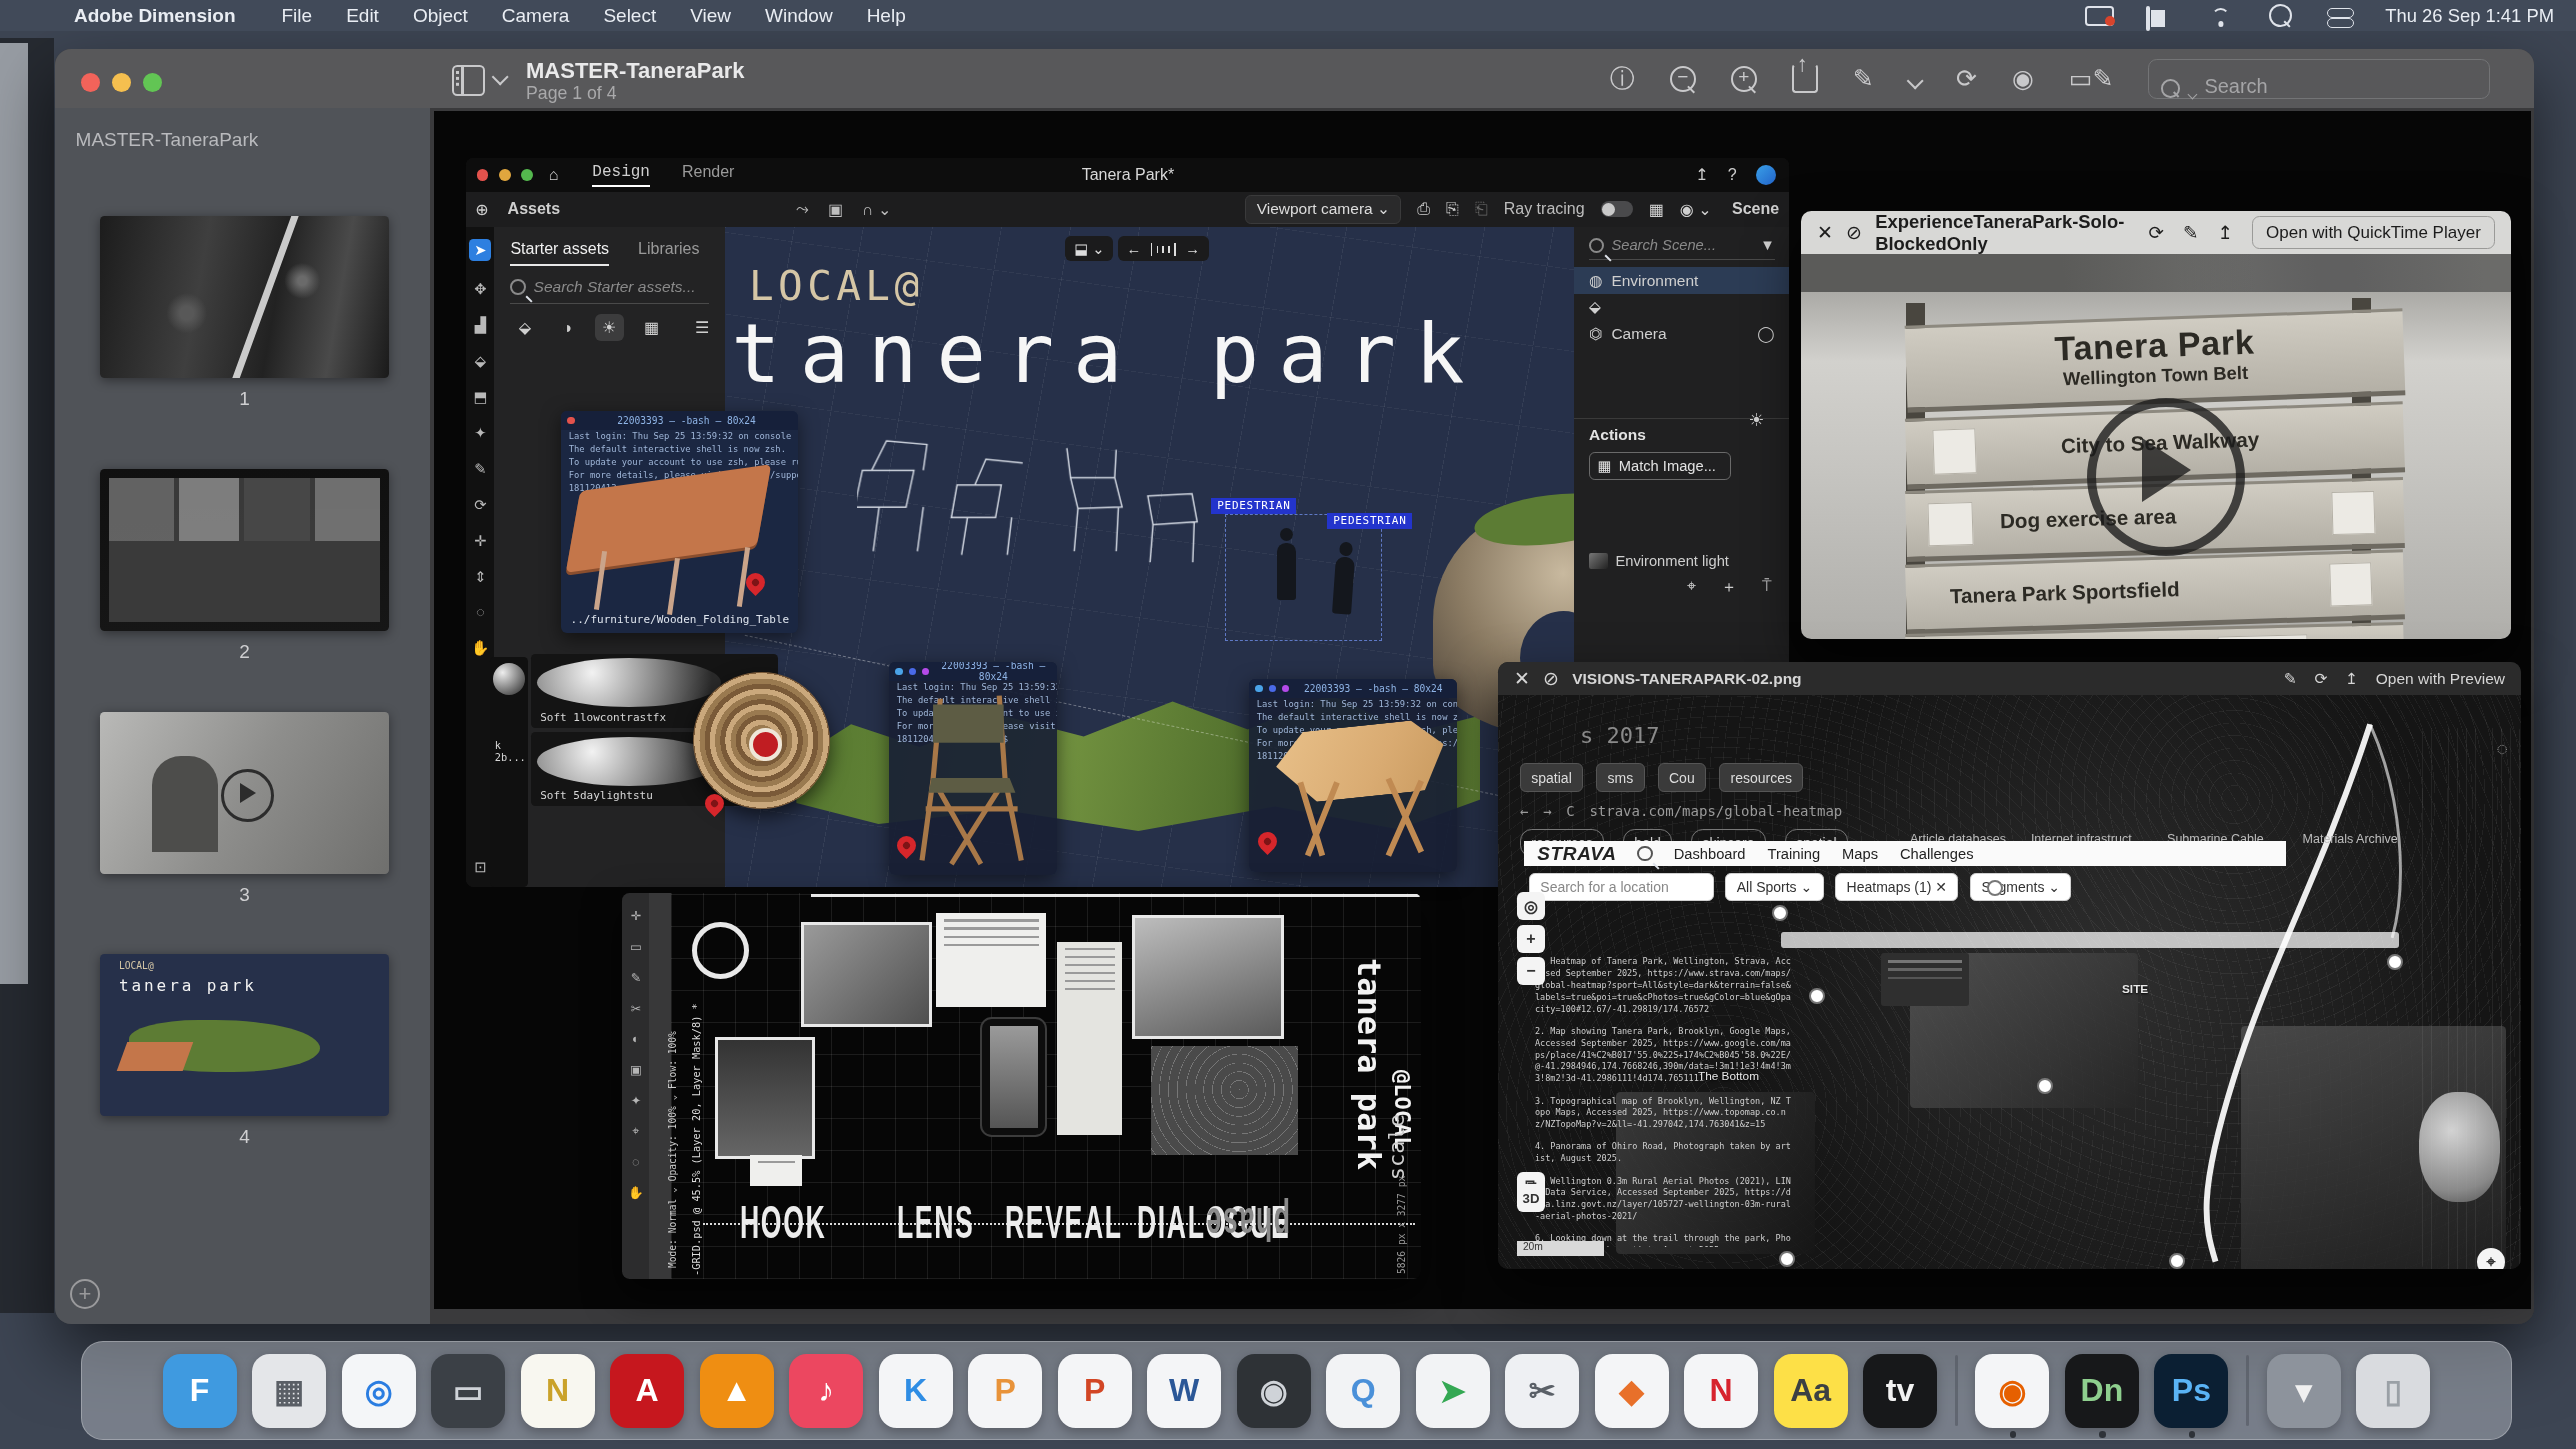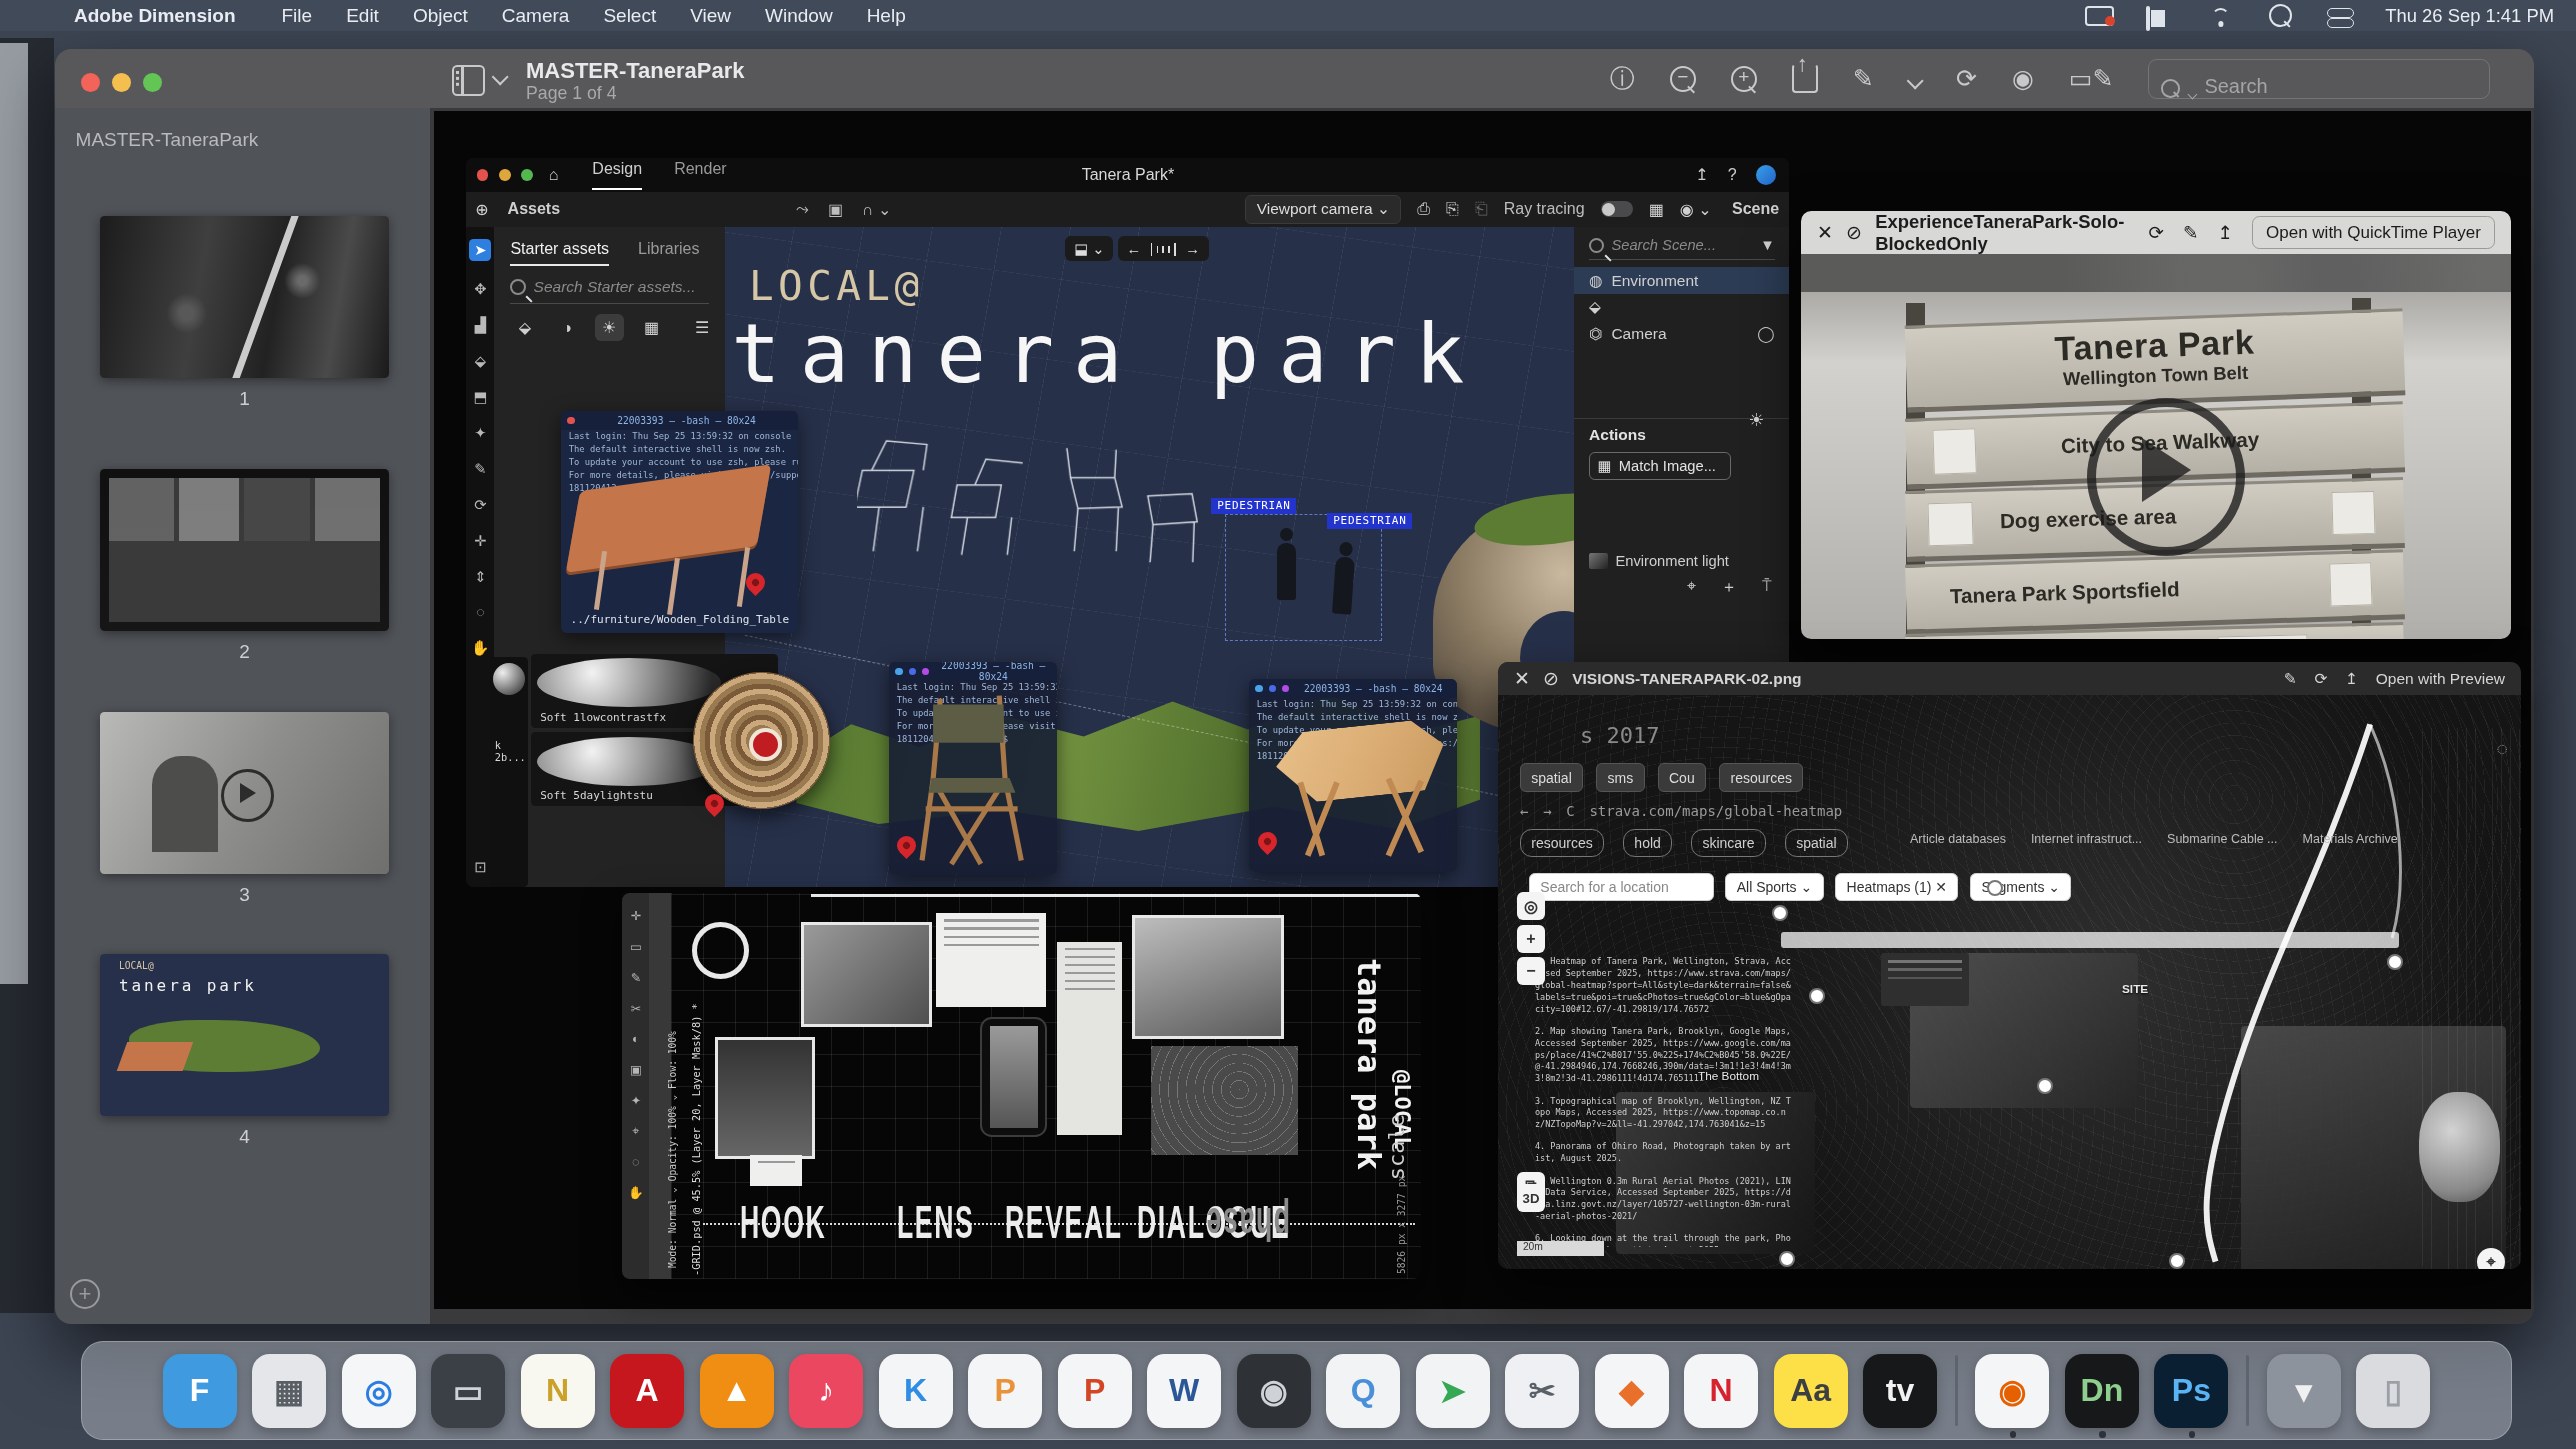--- a/index.html
+++ b/index.html
@@ -87,21 +87,21 @@
 
   
   .pv-main{position:absolute;left:375px;top:59px;right:0;bottom:0;background:#3a3a3c;}
   .pdfpage{position:absolute;left:4.4px;top:2.9px;right:2.9px;height:1198px;background:#060606;}
 
   
   .dim{position:absolute;left:32px;top:47px;width:1323px;height:729px;background:#161616;border-radius:7.4px;overflow:hidden;}
   .dim-top{position:absolute;left:0;top:0;right:0;height:34px;background:#0d0d0d;display:flex;align-items:center;font-size:16px;color:#cfcfcf;}
   .dim-dot{width:11.8px;height:11.8px;border-radius:50%;margin-left:10.3px;}
   .dim-tabs{display:flex;gap:32px;margin-left:34px;}
-  .dim-tab.active{border-bottom:2.9px solid #fff;padding-bottom:10px;}
+  .dim-tab.active{border-bottom:2.9px solid #fff;padding-bottom:4px;font-family:Liberation Mono, monospace;}
   .dim-title{position:absolute;left:0;right:0;text-align:center;font-size:16px;color:#d8d8d8;}
   .dim-topright{margin-left:auto;display:flex;gap:19px;margin-right:13.2px;align-items:center;z-index:2;}
   .avatar{width:20.6px;height:20.6px;border-radius:50%;background:linear-gradient(135deg,#39a0e8,#2263c9);}
   .dim-bar2{position:absolute;left:0;top:34px;right:0;height:35px;background:#1d1d1e;border-bottom:0.7px solid #000;
             display:flex;align-items:center;font-size:16px;color:#cfcfcf;}
   .vchip{background:#2a2a2b;border:0.7px solid #3a3a3b;border-radius:5.9px;padding:4.4px 10.3px;font-size:15.5px;color:#ddd;}
   .toggle{width:32px;height:16px;border-radius:8.8px;background:#4a4a4c;position:relative;}
   .toggle::after{content:"";position:absolute;left:1.5px;top:1.5px;width:13.2px;height:13.2px;border-radius:50%;background:#c9c9c9;}
   .dim-rail{position:absolute;left:0;top:69px;width:28px;bottom:0;background:#111;display:flex;flex-direction:column;align-items:center;
             gap:19px;padding-top:11.8px;font-size:14.7px;color:#b9b9b9;}
@@ -731,20 +731,31 @@
           <span class="pill" style="background:transparent;color:#d0d0d0;border-color:#777;border-radius:11.8px;">spatial</span>
         </div>
       <div class="abs row" style="left:412px;top:137px;gap:25px;font-size:12.5px;color:#bdbdbd;white-space:nowrap;overflow:hidden;right:110px;">
 
       <span>Article databases</span>
           <span>Internet infrastruct...</span>
           <span>Submarine Cable ...</span>
           <span>Materials Archive</span>
         </div>
 
+      <div class="whitebar" style="left:26px;top:146px;width:762px;height:25px;top:146px;">
+        <span class="stravalogo">STRAVA</span>
+        <span class="mag" style="border-color:#555;width:11.8px;height:11.8px;"></span>
+        <span class="row" style="gap:22px;">
+
+        <span>Dashboard</span>
+            <span>Training</span>
+            <span>Maps</span>
+            <span>Challenges</span>
+          </span>
+      </div>
 
       <div class="abs row" style="left:31px;top:178px;gap:11.8px;">
         <span class="pill" style="width:162px;color:#888;">Search for a location</span>
         <span class="row" style="gap:11.8px;">
 
         <span class="pill">All Sports ⌄</span>
             <span class="pill">Heatmaps (1) ✕</span>
             <span class="pill">Segments ⌄</span>
           </span>
       </div>

